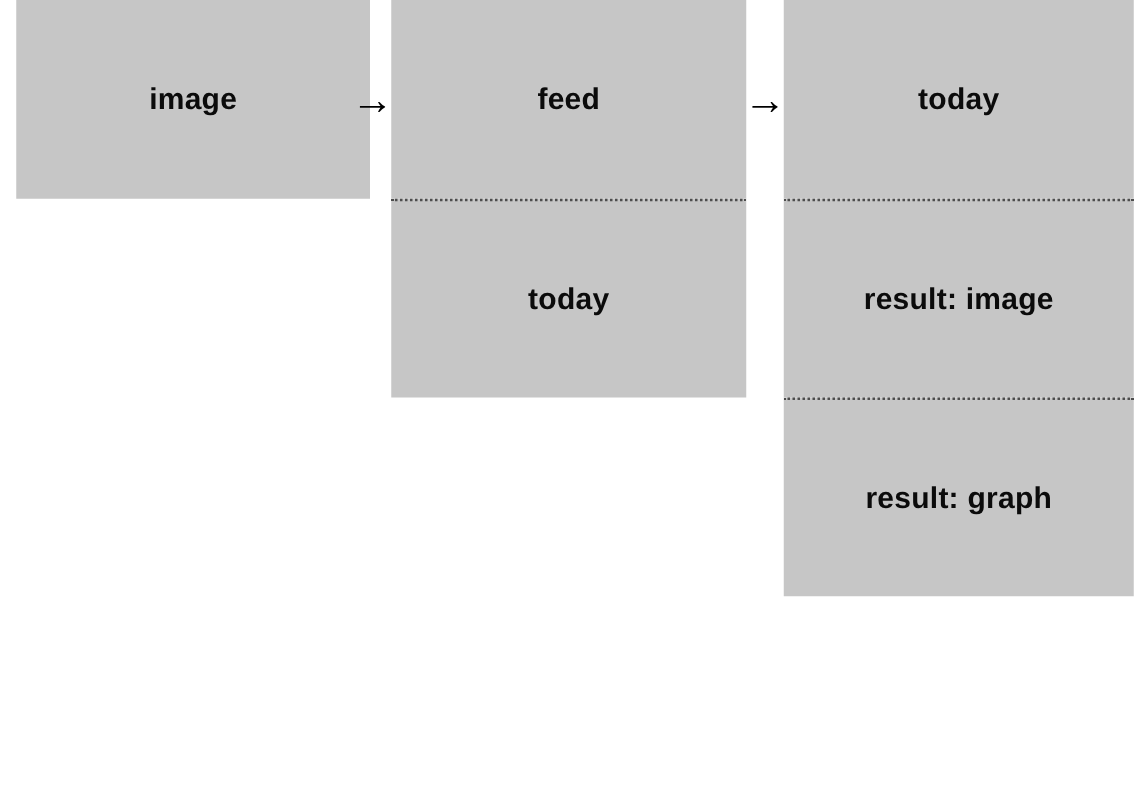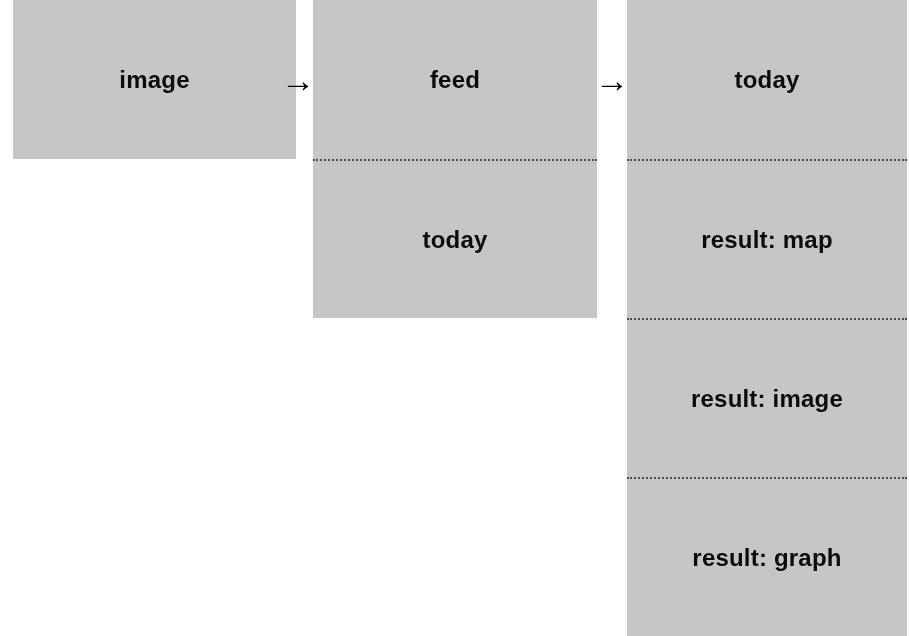--- a/index.html
+++ b/index.html
@@ -88,23 +88,20 @@
 
   <div class="flow-arrow flow-arrow-2">
     <span class="arrow-glyph">→</span>
   </div>
 
   <div class="column col-3">
     <div class="cell">
       <span class="cell-label">today</span>
     </div>
     <div class="cell">
-      <span class="cell-label">result: map</span>
-    </div>
-    <div class="cell">
       <span class="cell-label">result: image</span>
     </div>
     <div class="cell">
       <span class="cell-label">result: graph</span>
     </div>
   </div>
 
 </div>
 
 </body></html>

